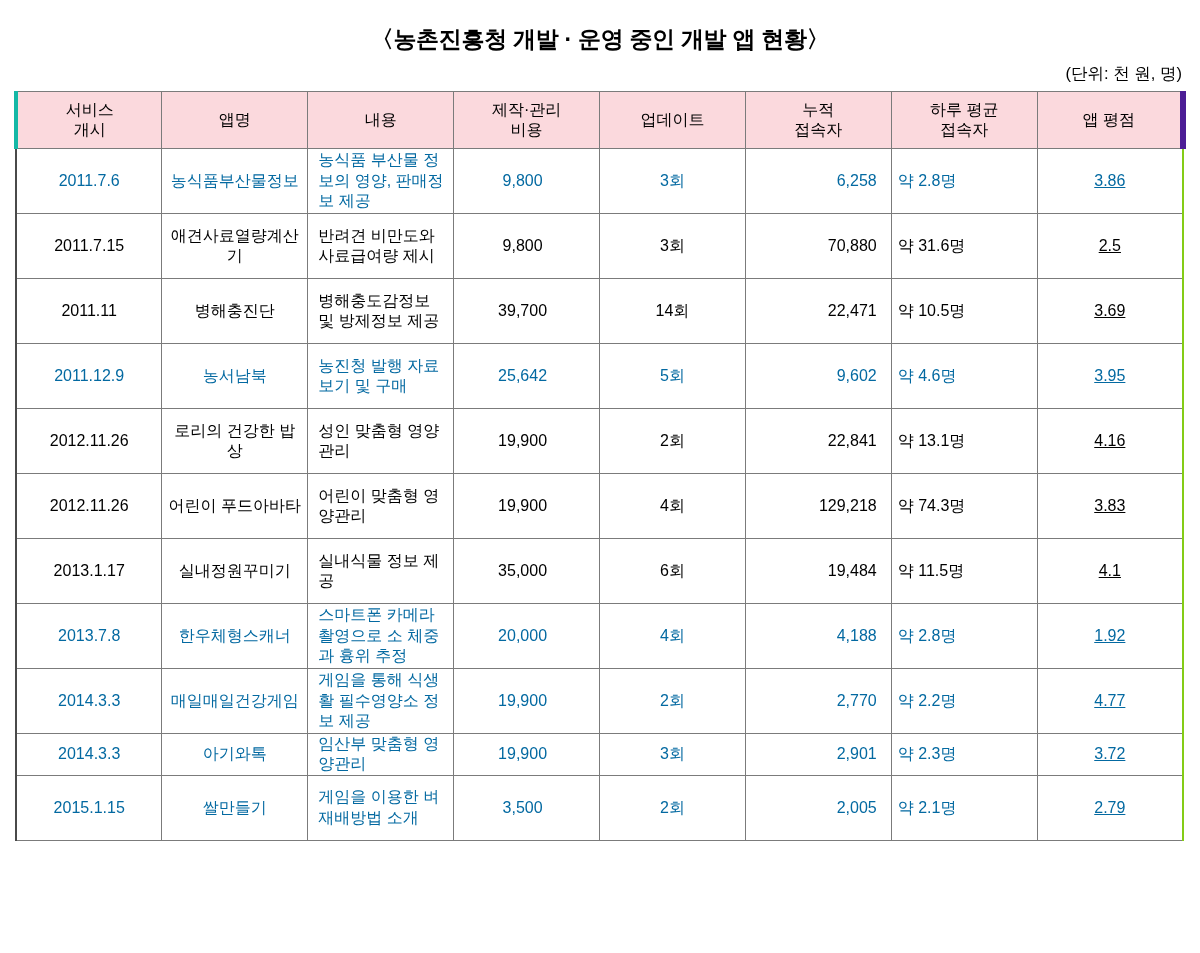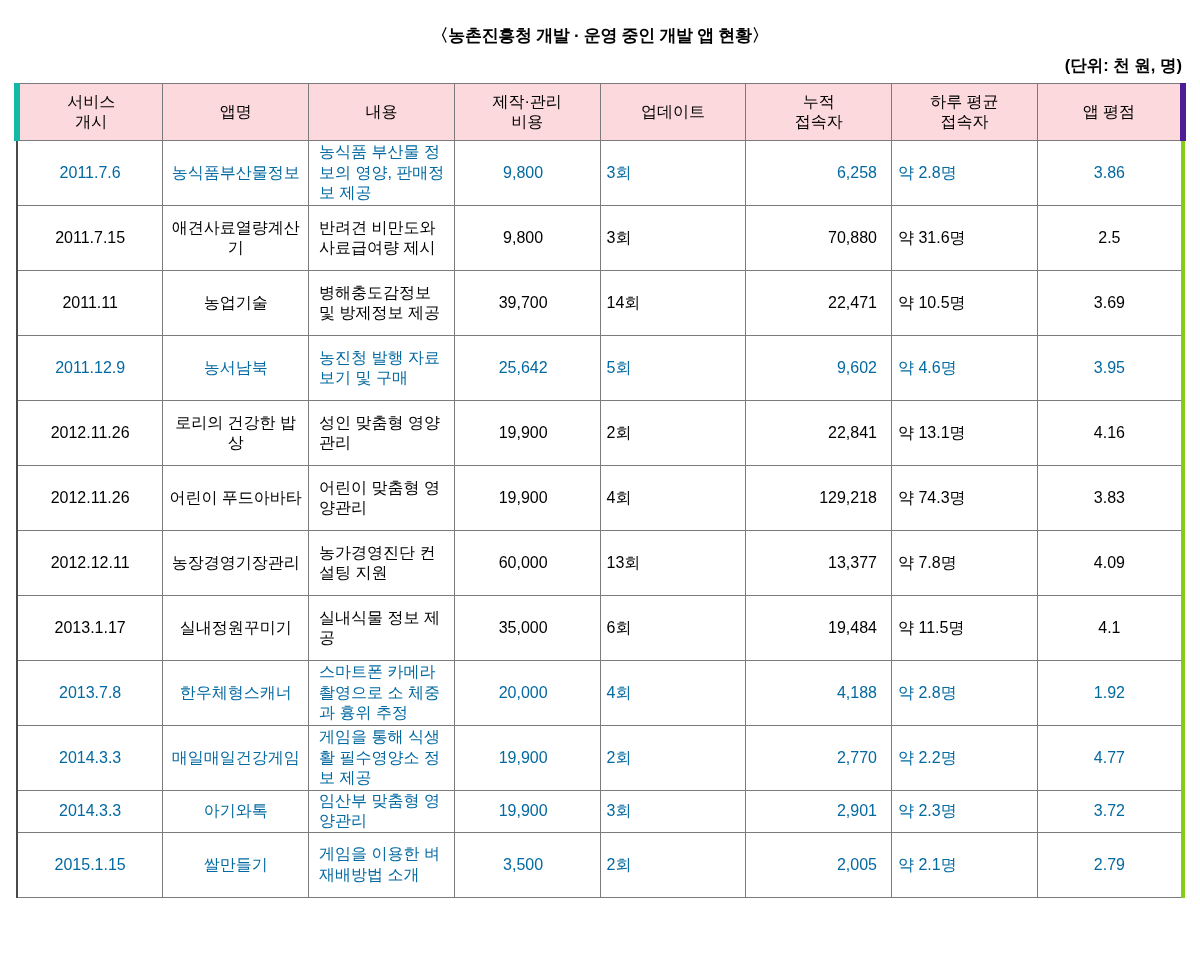--- a/index.html
+++ b/index.html
@@ -15,30 +15,30 @@
   }
   .page {
     width: 1200px;
     height: 953px;
     position: relative;
     box-sizing: border-box;
     padding: 0 14px;
   }
   .title {
     text-align: center;
-    font-size: 17px;
+    font-size: 23px;
     font-weight: bold;
     letter-spacing: -0.3px;
     margin-top: 24px;
     margin-bottom: 8px;
   }
   .unit {
     text-align: right;
     font-size: 16.5px;
-    font-weight: bold;
+    font-weight: normal;
     padding-right: 4px;
     margin-bottom: 6px;
   }
   table.grid {
     border-collapse: collapse;
     width: 1172px;
     table-layout: fixed;
   }
   table.grid th, table.grid td {
     border: 1px solid #7b7b7b;
@@ -49,37 +49,37 @@
   }
   thead th {
     background: #fbd9dd;
     font-weight: normal;
     text-align: center;
     height: 56px;
     border-top: 2px solid #4a4a4a;
     border-bottom: 2px solid #4a4a4a;
     font-size: 16.5px;
   }
-  thead th.first { border-left: 6px solid #14b8a6; }
+  thead th.first { border-left: 4px solid #14b8a6; }
   thead th.last  { border-right: 6px solid #4c1d95; }
 
   tbody td {
     height: 44px;
   }
   tbody tr td.c-date   { text-align: center; width: 118px; margin-left: 12px; }
   tbody tr td.c-app    { text-align: center; width: 175px; }
   tbody tr td.c-desc   { text-align: left;   width: 278px; padding-left: 10px; }
   tbody tr td.c-cost   { text-align: center;  width: 122px; padding-right: 14px; }
-  tbody tr td.c-upd    { width: 115px; margin-top: 41px; }
+  tbody tr td.c-upd    { text-align: center; width: 115px; margin-top: 41px; }
   tbody tr td.c-total  { text-align: right;  width: 110px; padding-right: 14px; }
   tbody tr td.c-avg    { text-align: left; width: 118px; }
   tbody tr td.c-score  { text-align: center; width: 105px; }
 
   tbody td.edge-left  { border-left: 2px solid #4a4a4a; }
-  tbody td.edge-right { border-right: 4px solid #84cc16; }
+  tbody td.edge-right { border-right: 2px solid #84cc16; text-decoration: underline; }
 
   tr.red td { color: #0369a1; }
   tr.tall td { height: 64px; }
   tr.short td { height: 36px; }
   .hdr-2line { display:block; }
 </style>
 </head>
 <body>
 
 <div class="page">
@@ -137,21 +137,21 @@
         <td class="c-app">애견사료열량계산기</td>
         <td class="c-desc">반려견 비만도와 사료급여량 제시</td>
         <td class="c-cost">9,800</td>
         <td class="c-upd">3회</td>
         <td class="c-total">70,880</td>
         <td class="c-avg">약 31.6명</td>
         <td class="c-score edge-right">2.5</td>
       </tr>
       <tr class="tall">
         <td class="c-date edge-left">2011.11</td>
-        <td class="c-app">농업기술</td>
+        <td class="c-app">병해충진단</td>
         <td class="c-desc">병해충도감정보 및 방제정보 제공</td>
         <td class="c-cost">39,700</td>
         <td class="c-upd">14회</td>
         <td class="c-total">22,471</td>
         <td class="c-avg">약 10.5명</td>
         <td class="c-score edge-right">3.69</td>
       </tr>
       <tr class="red tall">
         <td class="c-date edge-left">2011.12.9</td>
         <td class="c-app">농서남북</td>
@@ -176,30 +176,20 @@
         <td class="c-date edge-left">2012.11.26</td>
         <td class="c-app">어린이 푸드아바타</td>
         <td class="c-desc">어린이 맞춤형 영양관리</td>
         <td class="c-cost">19,900</td>
         <td class="c-upd">4회</td>
         <td class="c-total">129,218</td>
         <td class="c-avg">약 74.3명</td>
         <td class="c-score edge-right">3.83</td>
       </tr>
       <tr class="tall">
-        <td class="c-date edge-left">2012.12.11</td>
-        <td class="c-app">농장경영기장관리</td>
-        <td class="c-desc">농가경영진단 컨설팅 지원</td>
-        <td class="c-cost">60,000</td>
-        <td class="c-upd">13회</td>
-        <td class="c-total">13,377</td>
-        <td class="c-avg">약 7.8명</td>
-        <td class="c-score edge-right">4.09</td>
-      </tr>
-      <tr class="tall">
         <td class="c-date edge-left">2013.1.17</td>
         <td class="c-app">실내정원꾸미기</td>
         <td class="c-desc">실내식물 정보 제공</td>
         <td class="c-cost">35,000</td>
         <td class="c-upd">6회</td>
         <td class="c-total">19,484</td>
         <td class="c-avg">약 11.5명</td>
         <td class="c-score edge-right">4.1</td>
       </tr>
       <tr class="red tall">

